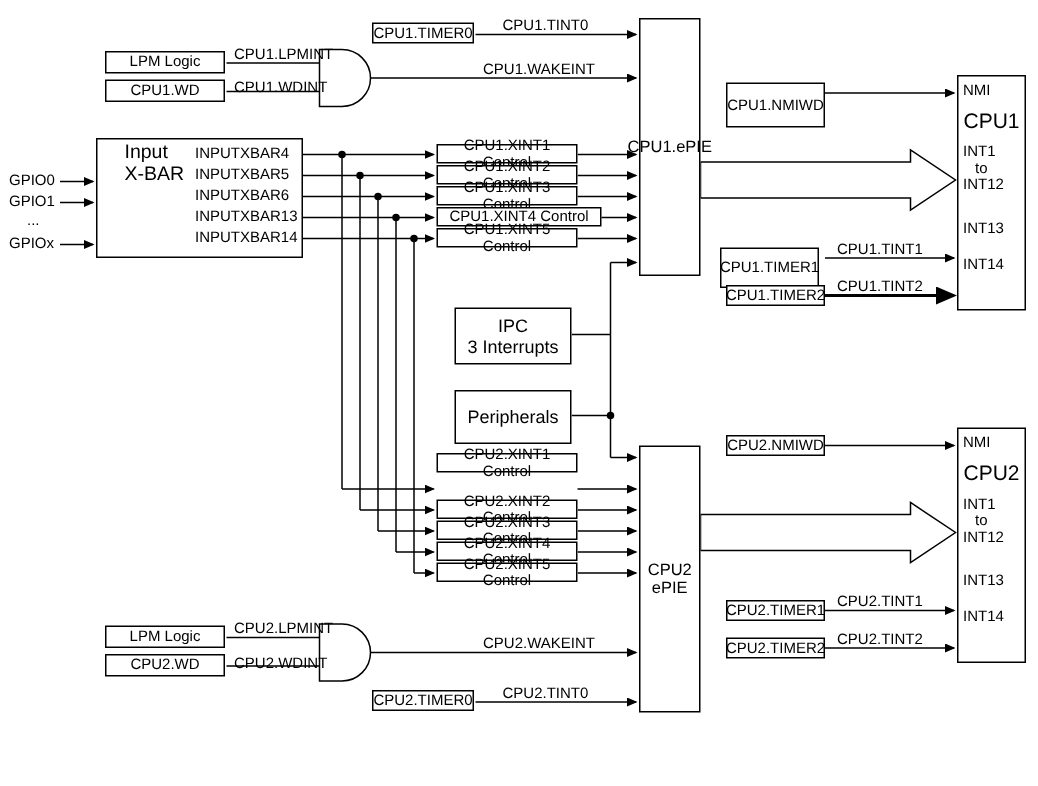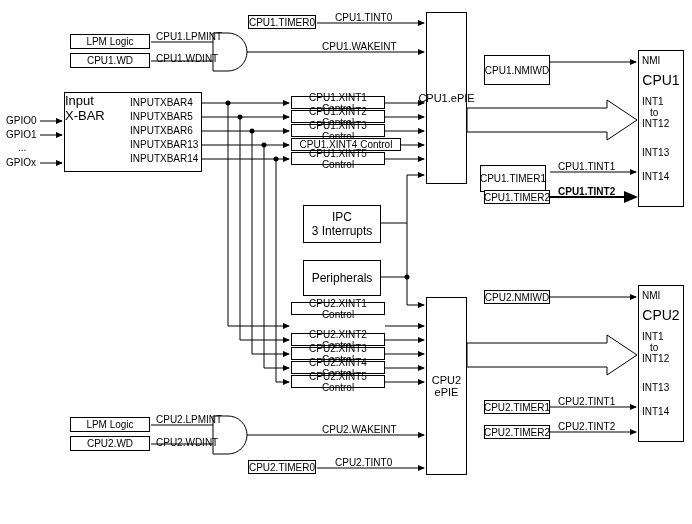--- a/index.html
+++ b/index.html
@@ -1,19 +1,19 @@
 <!DOCTYPE html>
 <html><head>
 <meta charset="utf-8">
 <style>
   html,body{margin:0;padding:0;}
   body{width:692px;height:524px;position:relative;background:#fff;font-family:Arial,Helvetica,sans-serif;font-size:10px;color:#000;}
   .box{position:absolute;border:1px solid #000;background:#fff;display:flex;align-items:center;justify-content:center;text-align:center;box-sizing:border-box;}
   .label{position:absolute;white-space:nowrap;}
-  .bold{font-weight:bold;}
+  .bold{font-weight:normal;}
   svg{position:absolute;top:0;left:0;}
 </style>
 </head>
 <body>
 
 <svg width="692" height="524">
   <defs>
     <marker id="ah" markerWidth="8" markerHeight="8" refX="6" refY="3" orient="auto">
       <path d="M0,0 L7,3 L0,6 Z" fill="#000"></path>
     </marker>
@@ -98,21 +98,21 @@
 
   <line x1="550" y1="407" x2="636" y2="407" stroke="#000" marker-end="url(#ah)"></line>
   <line x1="550" y1="432" x2="636" y2="432" stroke="#000" marker-end="url(#ah)"></line>
 </svg>
 
 <span class="label" style="left:6px;top:115px">GPIO0</span>
 <span class="label" style="left:6px;top:129px">GPIO1</span>
 <span class="label" style="left:18px;top:142px">...</span>
 <span class="label" style="left:6px;top:157px">GPIOx</span>
 
-<div class="box" style="left:64px;top:92px;width:138px;height:80px;justify-content:flex-start;padding-left:0;flex-direction:column;align-items:flex-start;font-size:13px">
+<div class="box" style="left:64px;top:92px;width:138px;height:80px;justify-content:flex-start;padding-left:18px;flex-direction:column;align-items:flex-start;font-size:13px">
   <span>Input</span>
   <span>X-BAR</span>
 </div>
 <span class="label" style="left:130px;top:97px">INPUTXBAR4</span>
 <span class="label" style="left:130px;top:111px">INPUTXBAR5</span>
 <span class="label" style="left:130px;top:125px">INPUTXBAR6</span>
 <span class="label" style="left:130px;top:139px">INPUTXBAR13</span>
 <span class="label" style="left:130px;top:153px">INPUTXBAR14</span>
 
 <div class="box" style="left:70px;top:34px;width:80px;height:15px">

